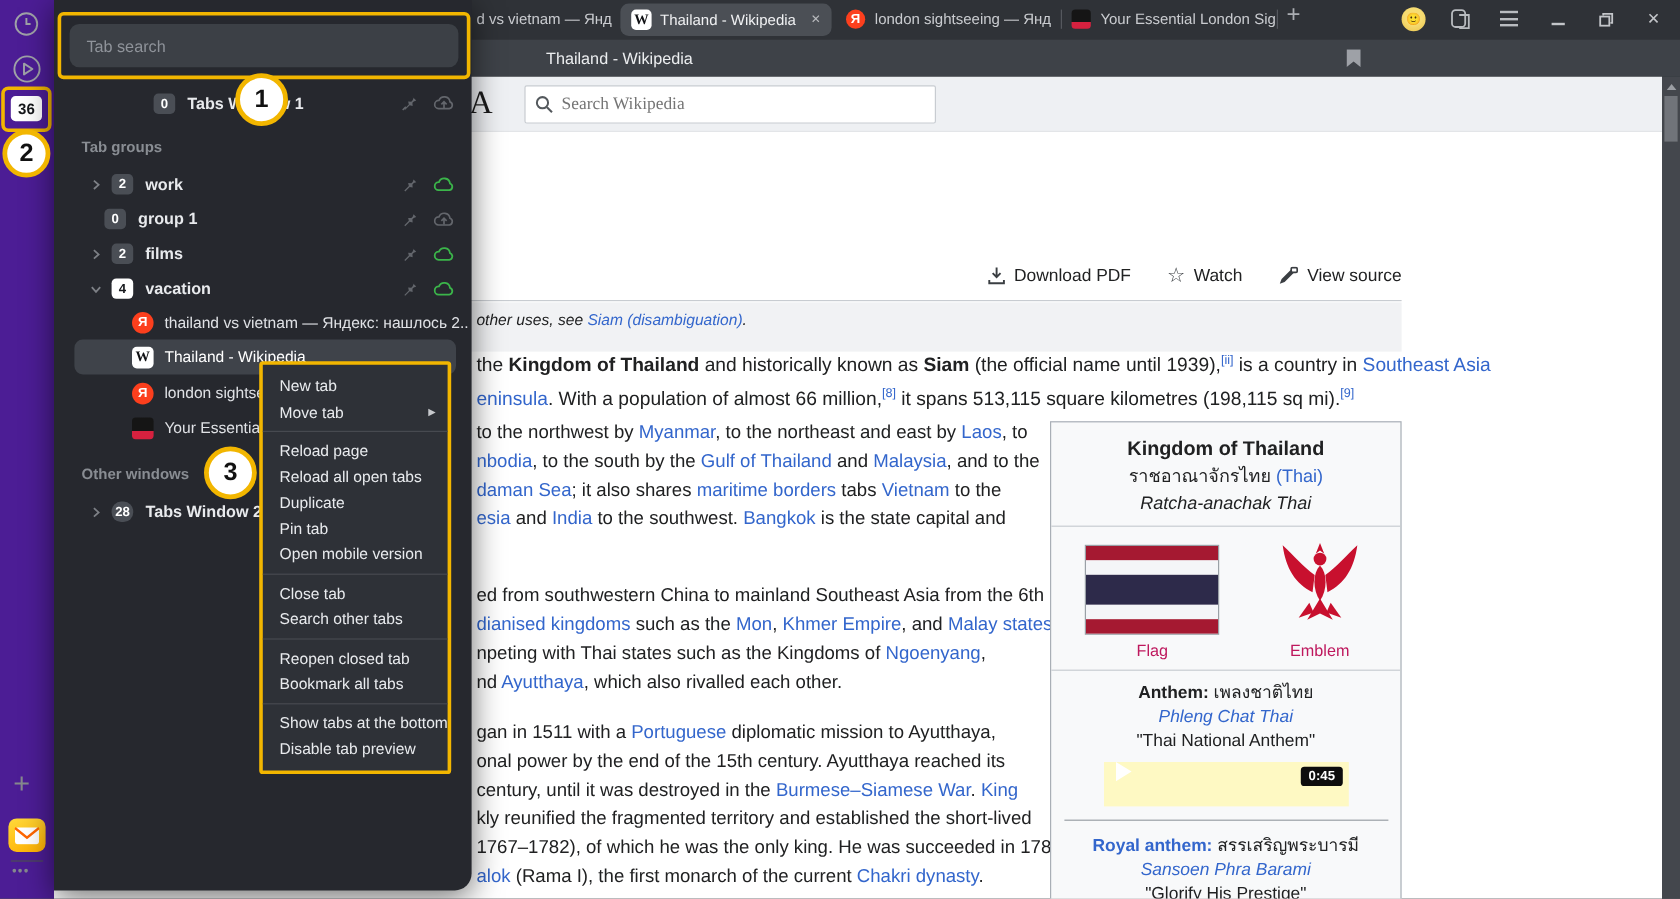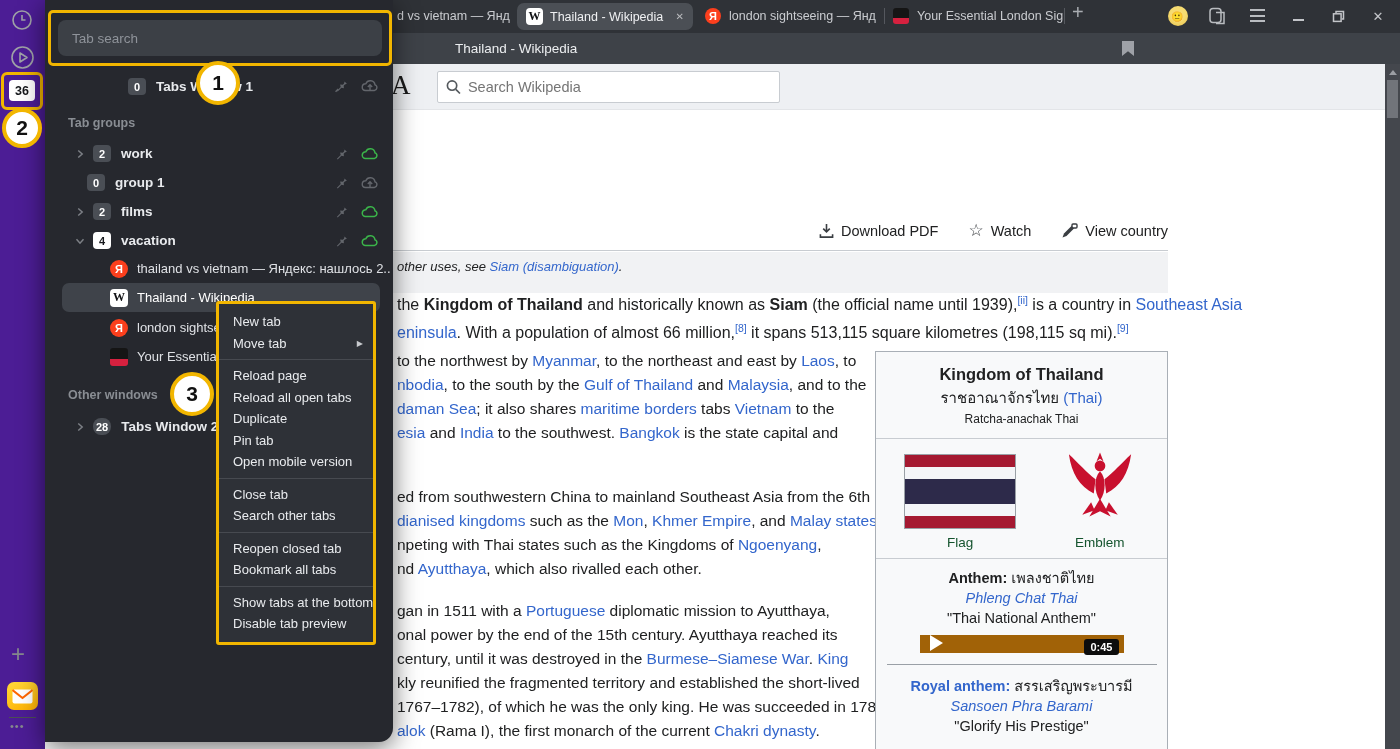--- a/index.html
+++ b/index.html
@@ -15,42 +15,42 @@
   .fav-w{background:#fff;color:#101114;font-family:"Liberation Serif",serif;font-weight:bold;font-size:12px}
   .fav-ya{background:#fc3f1d;border-radius:50%;color:#fff;font-weight:bold;font-size:11px}
   .fav-split{background:linear-gradient(#151515 0 62%,#d6213f 62% 100%);border-radius:3px}
   .winbtn{position:absolute;top:0;width:30px;height:32px;display:flex;align-items:center;justify-content:center;color:#c3c5c9;font-size:13px}
   .pill{position:absolute;left:1160px;top:37px;height:25px;border:1px solid #5a5e64;border-radius:13px;display:flex;align-items:center;padding:0 8px;gap:5px}
   .vdiv{width:1px;height:14px;background:#5a5e64}
   
   #page{position:absolute;left:45px;top:64px;width:1340px;height:685px;background:#fff;overflow:hidden;z-index:2}
   #wikihead{position:absolute;left:0;top:0;width:1340px;height:46px;background:#eef0f3;border-bottom:1px solid #e3e5e8}
   #wsearch{position:absolute;left:392px;top:7px;width:343px;height:32px;background:#fff;border:1px solid #c8ccd1;border-radius:2px;display:flex;align-items:center;padding:0 8px;gap:7px}
-  #wsearch input{border:none;outline:none;font-size:14.5px;color:#54595d;width:100%;font-family:Liberation Sans, sans-serif;background:transparent}
+  #wsearch input{border:none;outline:none;font-size:14.5px;color:#54595d;width:100%;font-family:Liberation Serif, serif;background:transparent}
   .tools{position:absolute;top:156px;left:640px;width:483px;display:flex;justify-content:flex-end;gap:30px;font-size:14.5px;color:#202122;align-items:center}
   .tool{display:flex;align-items:center;gap:7px;white-space:nowrap}
   .wline{position:absolute;left:352px;white-space:nowrap;font-size:15.5px;color:#202122}
   .p1{font-size:16px}
   .link{color:#3366cc;text-decoration:none}
   .b{font-weight:bold}
   .sup{vertical-align:super;font-size:10.5px;color:#3366cc}
   .hatband{position:absolute;left:0;top:188px;width:1123px;height:41px;background:#f1f2f4}
   .divline{position:absolute;left:0;top:186px;width:1123px;height:1px;background:#c8ccd1}
   
   #infobox{position:absolute;left:830px;top:287px;width:293px;height:400px;background:#f8f9fa;border:1px solid #a9afb6;text-align:center;color:#202122;overflow:hidden}
   .ib-s1{padding:10px 6px 8px;border-bottom:1px solid #c8ccd1}
   .ib-title{font-size:16.5px;font-weight:bold;line-height:24px}
   .ib-native{font-size:15px;line-height:23px}
-  .ib-translit{font-size:12px;line-height:21px}
+  .ib-translit{font-size:15px;font-style:italic;line-height:21px}
   .ib-s2{padding:10px 6px 8px;border-bottom:1px solid #c8ccd1;display:flex;justify-content:space-around;align-items:flex-end}
   .flag{width:112px;height:75px;border:1px solid #9aa0a6;display:flex;flex-direction:column}
-  .cap{color:#14532d;font-size:13.5px;margin-top:6px}
+  .cap{color:#be185d;font-size:13.5px;margin-top:6px}
   .ib-s3{padding:9px 6px 9px}
   .ib-line{font-size:14.5px;line-height:20px}
-  .player{width:204px;height:18px;background:#a16207;margin:7px auto 0;position:relative;display:flex;}
+  .player{width:204px;height:37px;background:#fef9c3;margin:7px auto 0;position:relative;display:flex;}
   .ptri{width:0;height:0;border-left:13px solid #fff;border-top:8px solid transparent;border-bottom:8px solid transparent;margin-left:10px}
   .ptime{position:absolute;right:5px;top:4px;background:#0d0d0d;color:#fff;font-size:11px;font-weight:bold;padding:2px 6px;border-radius:3px}
   .ib-hr{width:270px;margin:2px auto;border-top:1px solid #9aa0a6}
   #scrollbar{position:absolute;left:1385px;top:64px;width:15px;height:685px;background:#44474d;z-index:3}
   #scrollthumb{position:absolute;left:2px;top:16px;width:11px;height:38px;background:#71747a}
   .scrollarrow{width:0;height:0;border-left:4px solid transparent;border-right:4px solid transparent;border-bottom:5px solid #9b9ea3;margin:6px auto 0}
   
   #sidebar{position:absolute;left:0;top:0;width:45px;height:749px;background:#4c1d95;z-index:6}
   .hl{border:3px solid #f2b600;border-radius:6px}
   
@@ -159,21 +159,21 @@
     </div>
     <div class="tool">
       <span style="font-size:17px;color:#3a3e42">☆</span>
       <span>Watch</span>
     </div>
     <div class="tool">
       <svg width="17" height="16" viewBox="0 0 17 16">
           <path d="M1.5 14.5 L3 10.5 L10.5 3 L13 5.5 L5.5 13 Z" fill="#3a3e42"></path>
           <rect x="11" y="1" width="5" height="4" rx="1" fill="none" stroke="#3a3e42" stroke-width="1.4"></rect>
         </svg>
-      <span>View country</span>
+      <span>View source</span>
     </div>
   </div>
   <div class="divline"></div>
 
   <div class="hatband">
     <div class="wline" style="top:7px;left:352px;font-size:13px;font-style:italic;color:#202122">
       <span>other uses, see </span><span class="link">Siam (disambiguation)</span><span>.</span>
     </div>
   </div>
 

